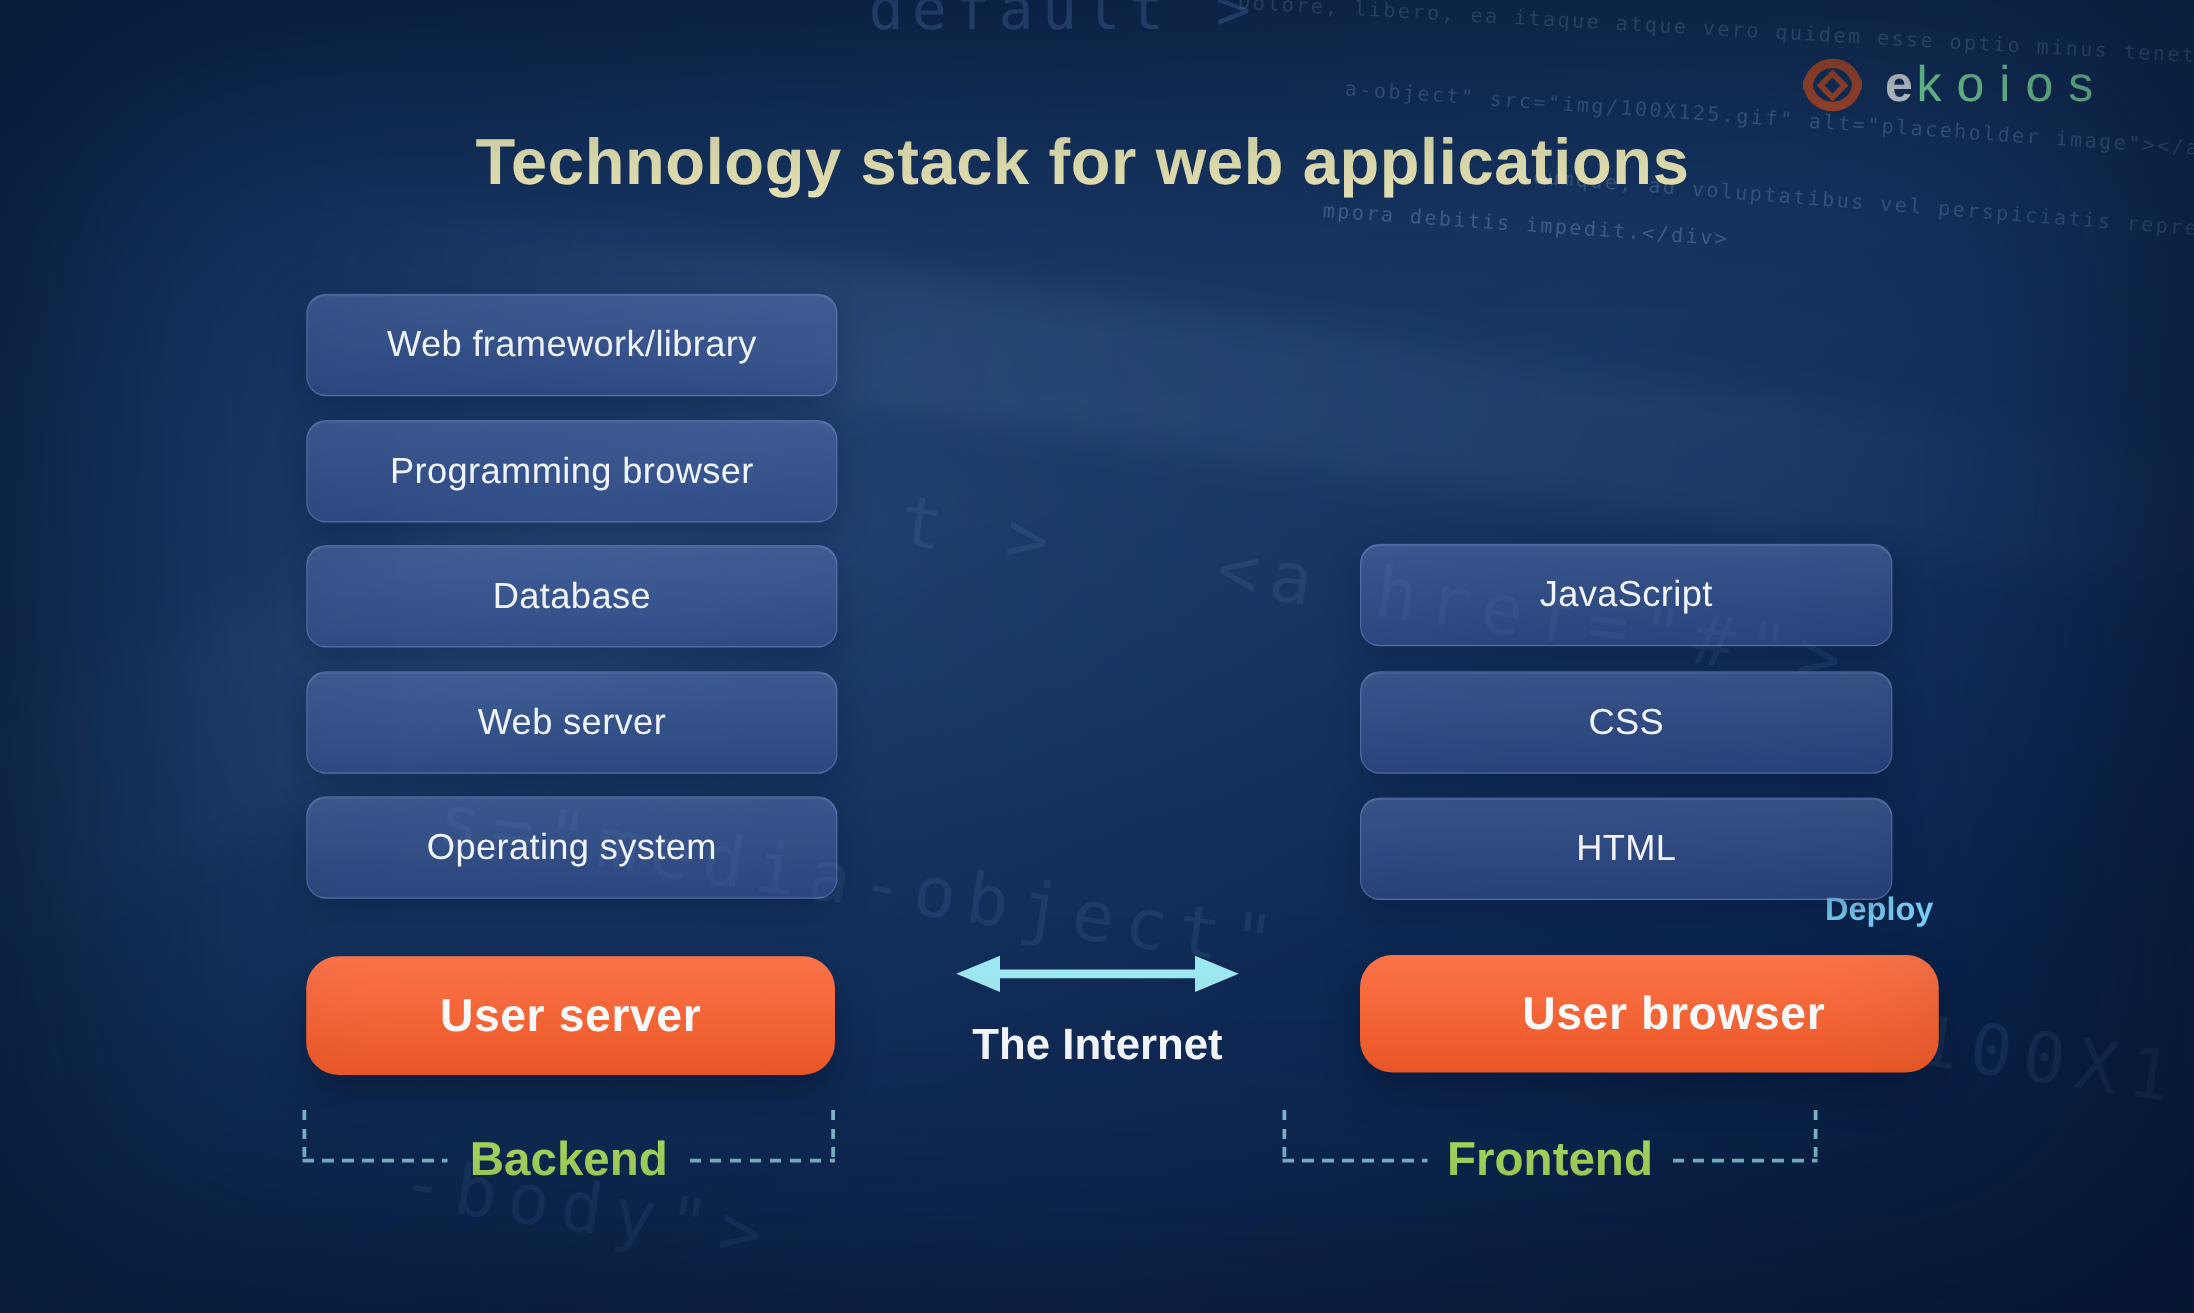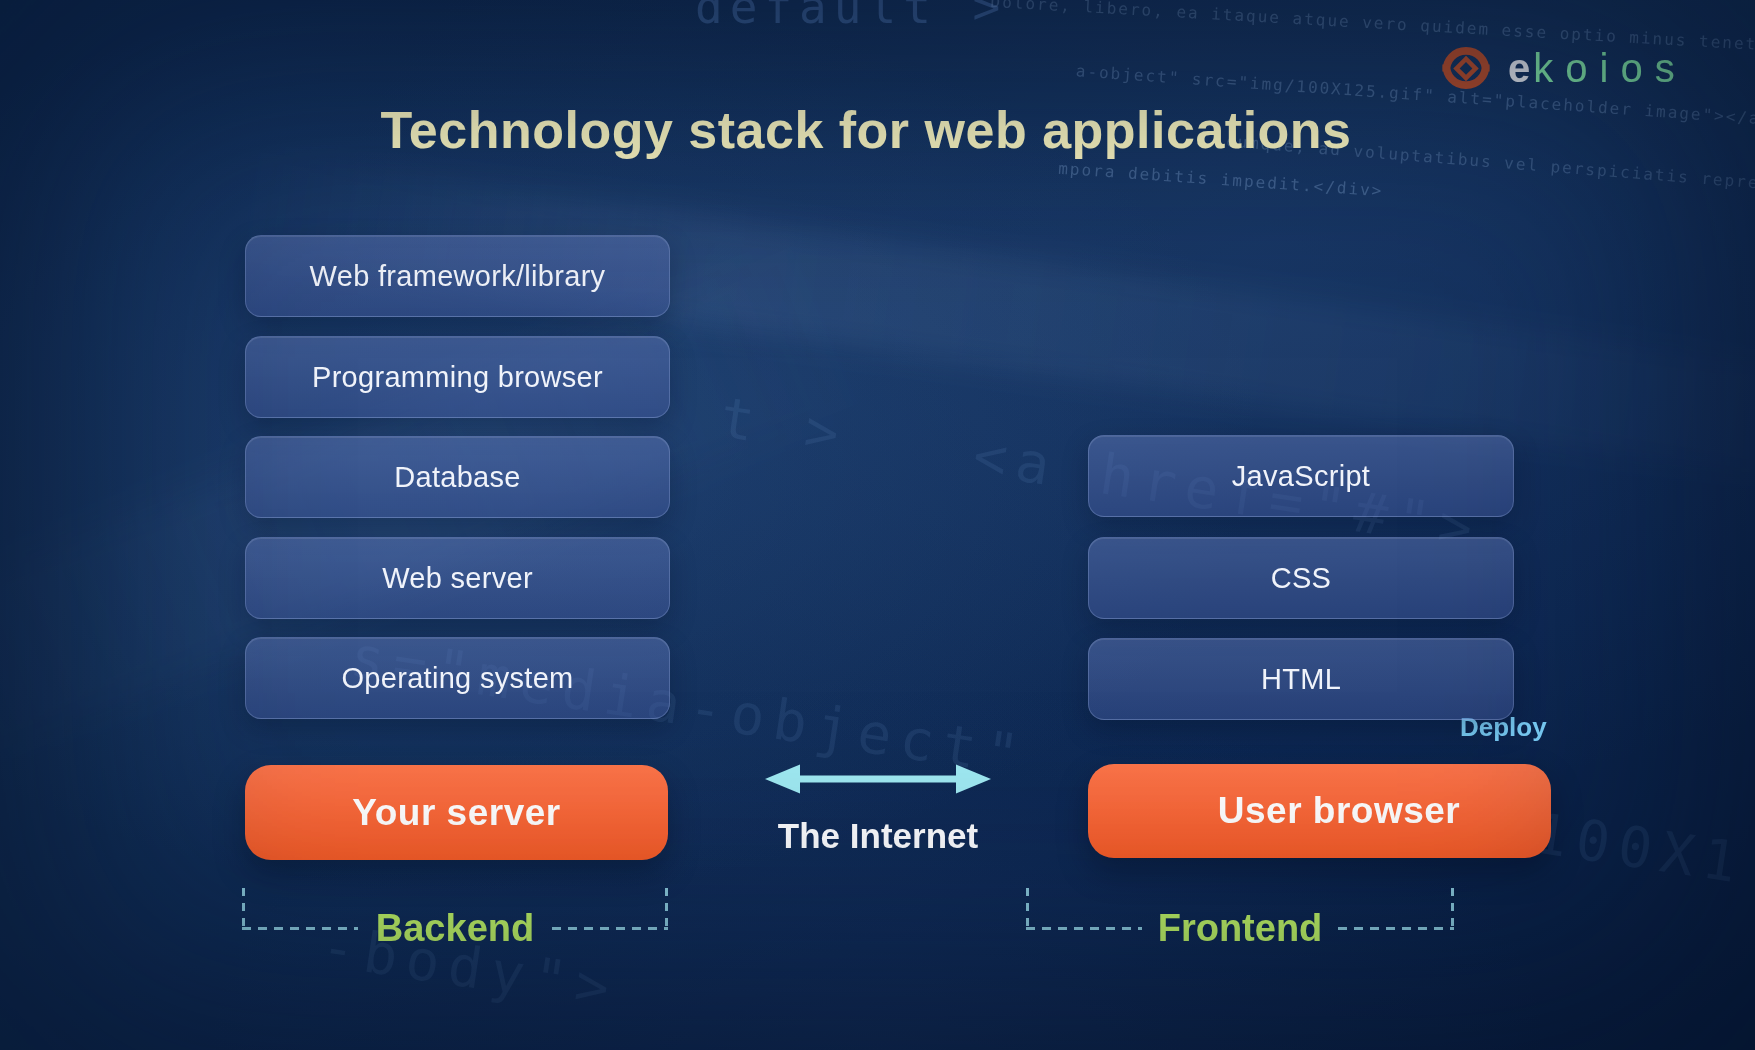--- a/index.html
+++ b/index.html
@@ -123,21 +123,21 @@
 <div class="stack-box col-left" style="top:235px">Web framework/library</div>
 <div class="stack-box col-left" style="top:336px">Programming browser</div>
 <div class="stack-box col-left" style="top:436px">Database</div>
 <div class="stack-box col-left" style="top:537px">Web server</div>
 <div class="stack-box col-left" style="top:637px">Operating system</div>
 
 <div class="stack-box col-right" style="top:435px">JavaScript</div>
 <div class="stack-box col-right" style="top:537px">CSS</div>
 <div class="stack-box col-right" style="top:638px">HTML</div>
 
-<div class="node node-left">Your server</div>
+<div class="node node-left">User server</div>
 <div class="node node-right">User browser</div>
 
 <div class="arrow-wrap">
   <svg width="230" height="38" viewBox="0 0 230 38">
     <line x1="28" y1="19" x2="202" y2="19" stroke="#9FE9F2" stroke-width="7"></line>
     <polygon points="2,19 37,4.5 37,33.5" fill="#9FE9F2"></polygon>
     <polygon points="228,19 193,4.5 193,33.5" fill="#9FE9F2"></polygon>
   </svg>
 </div>
 <div class="internet-label">The Internet</div>

